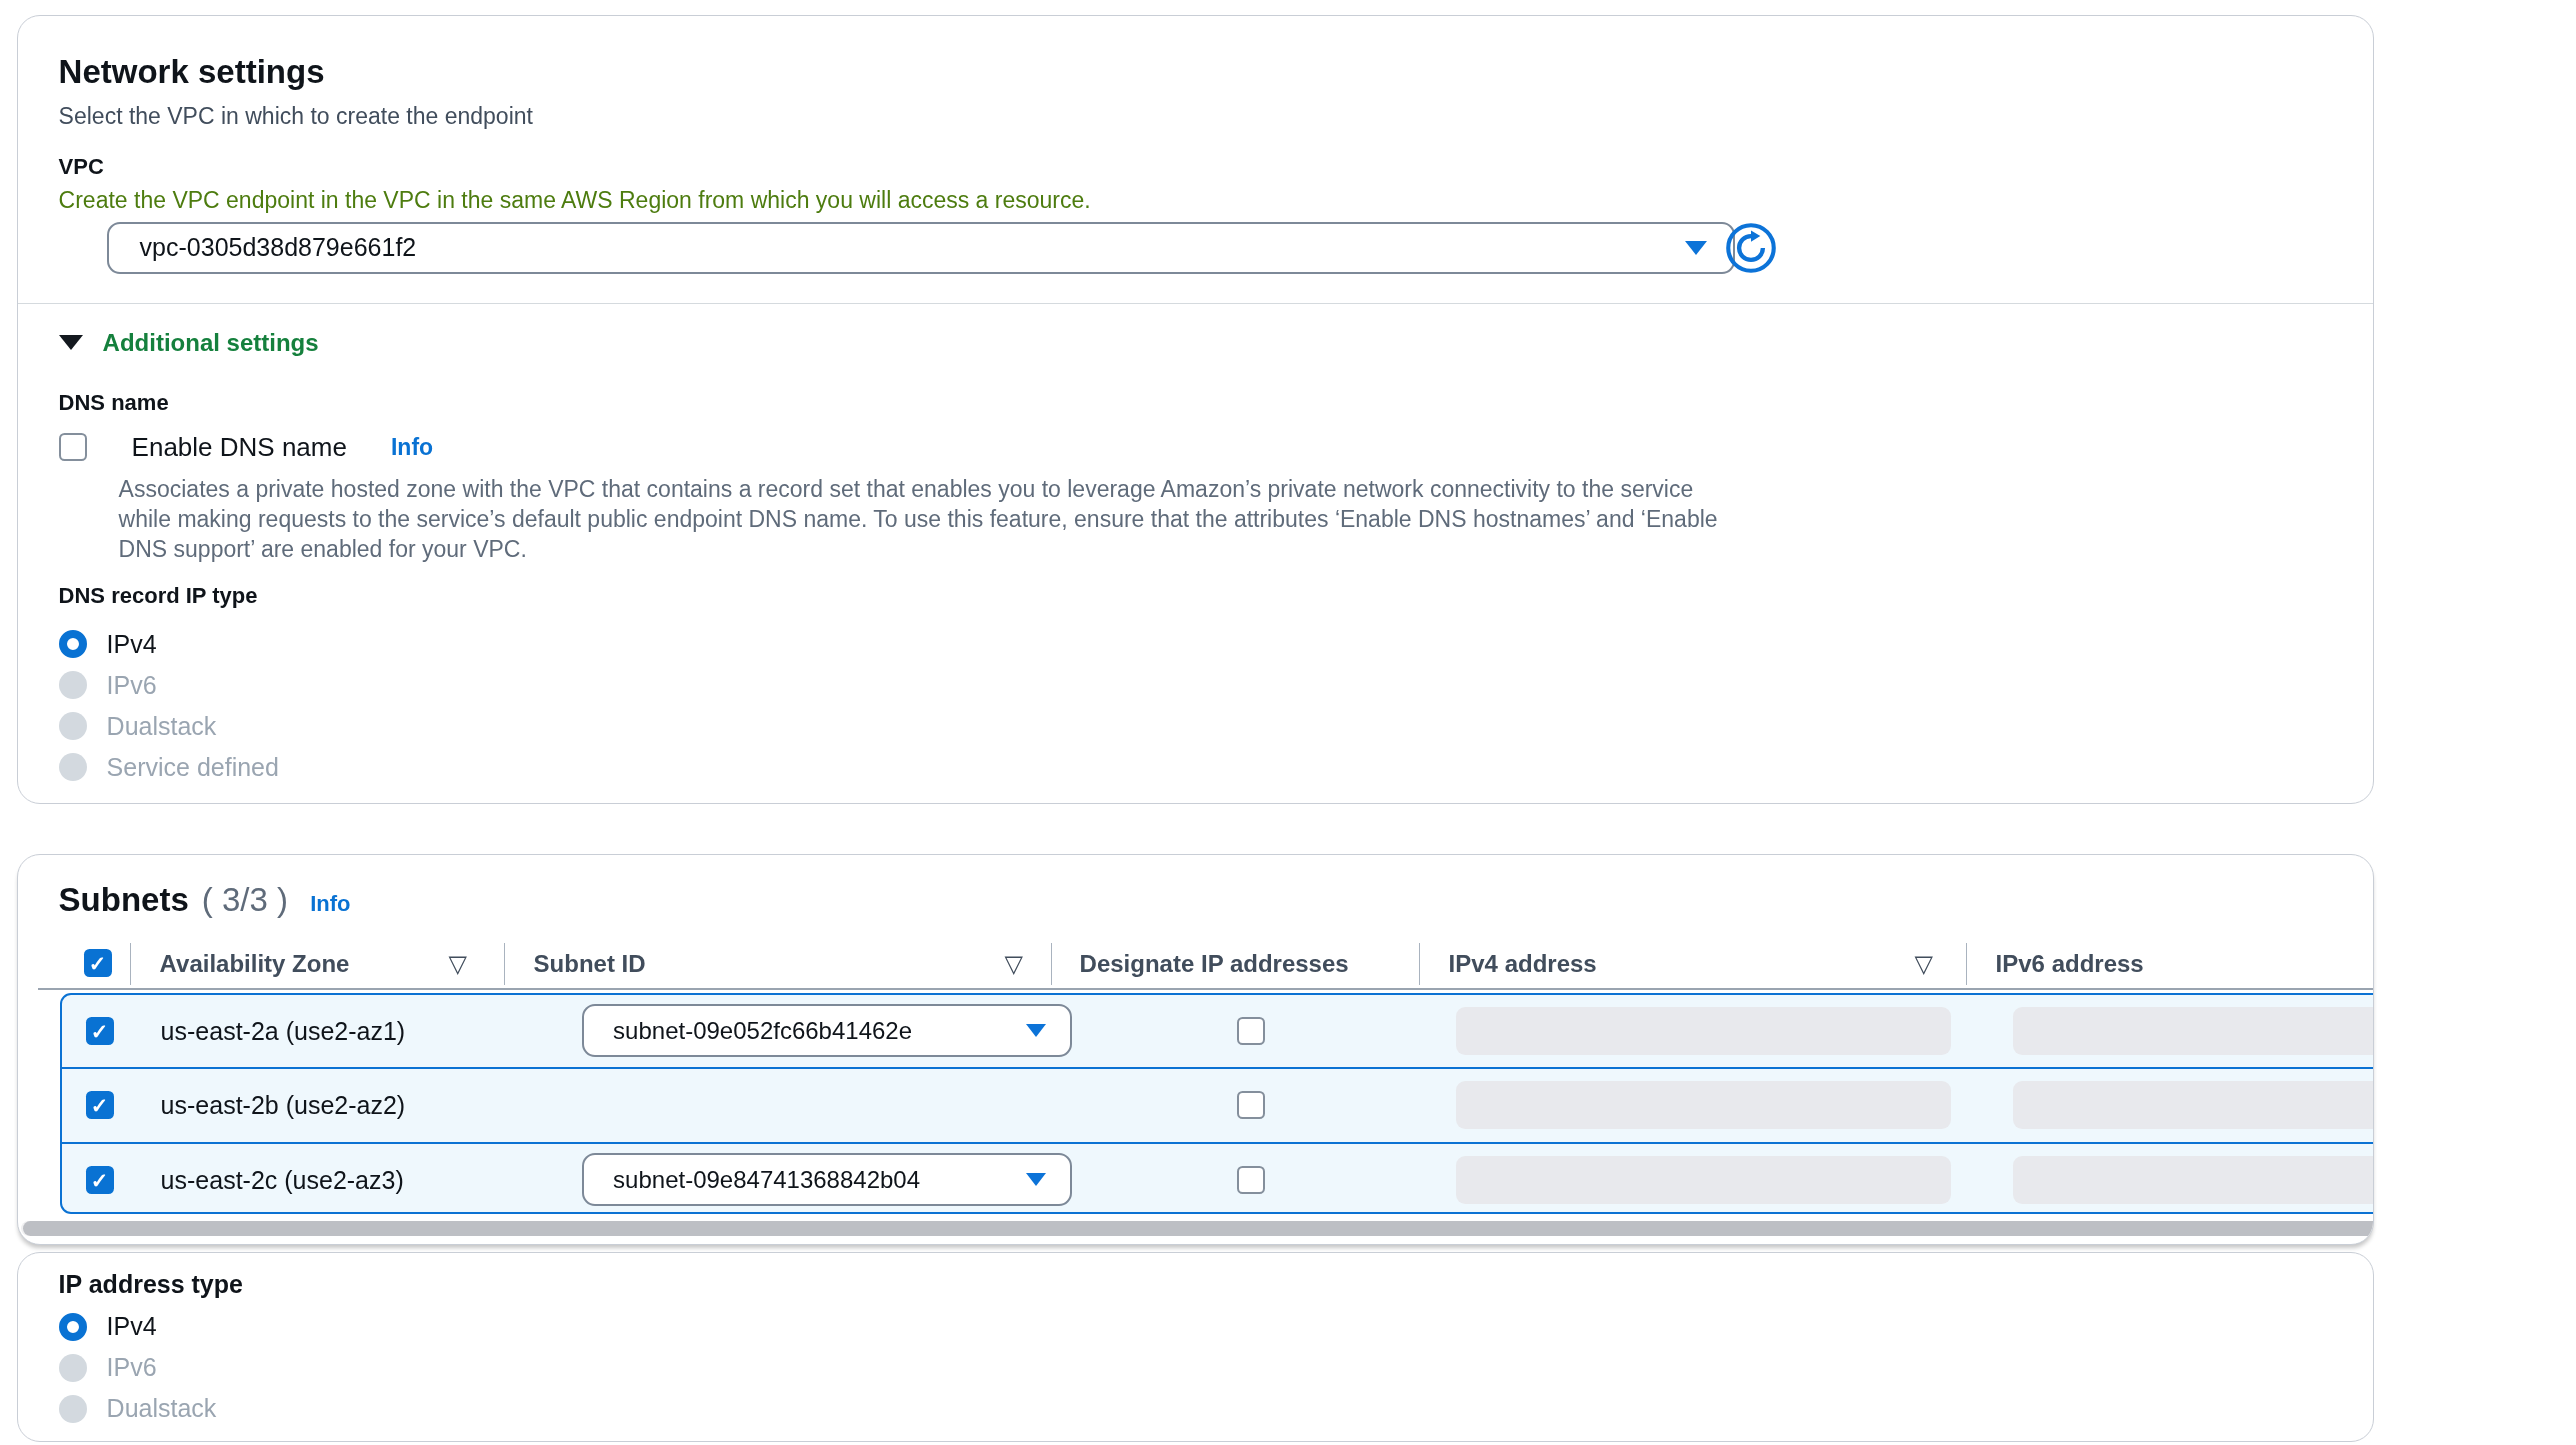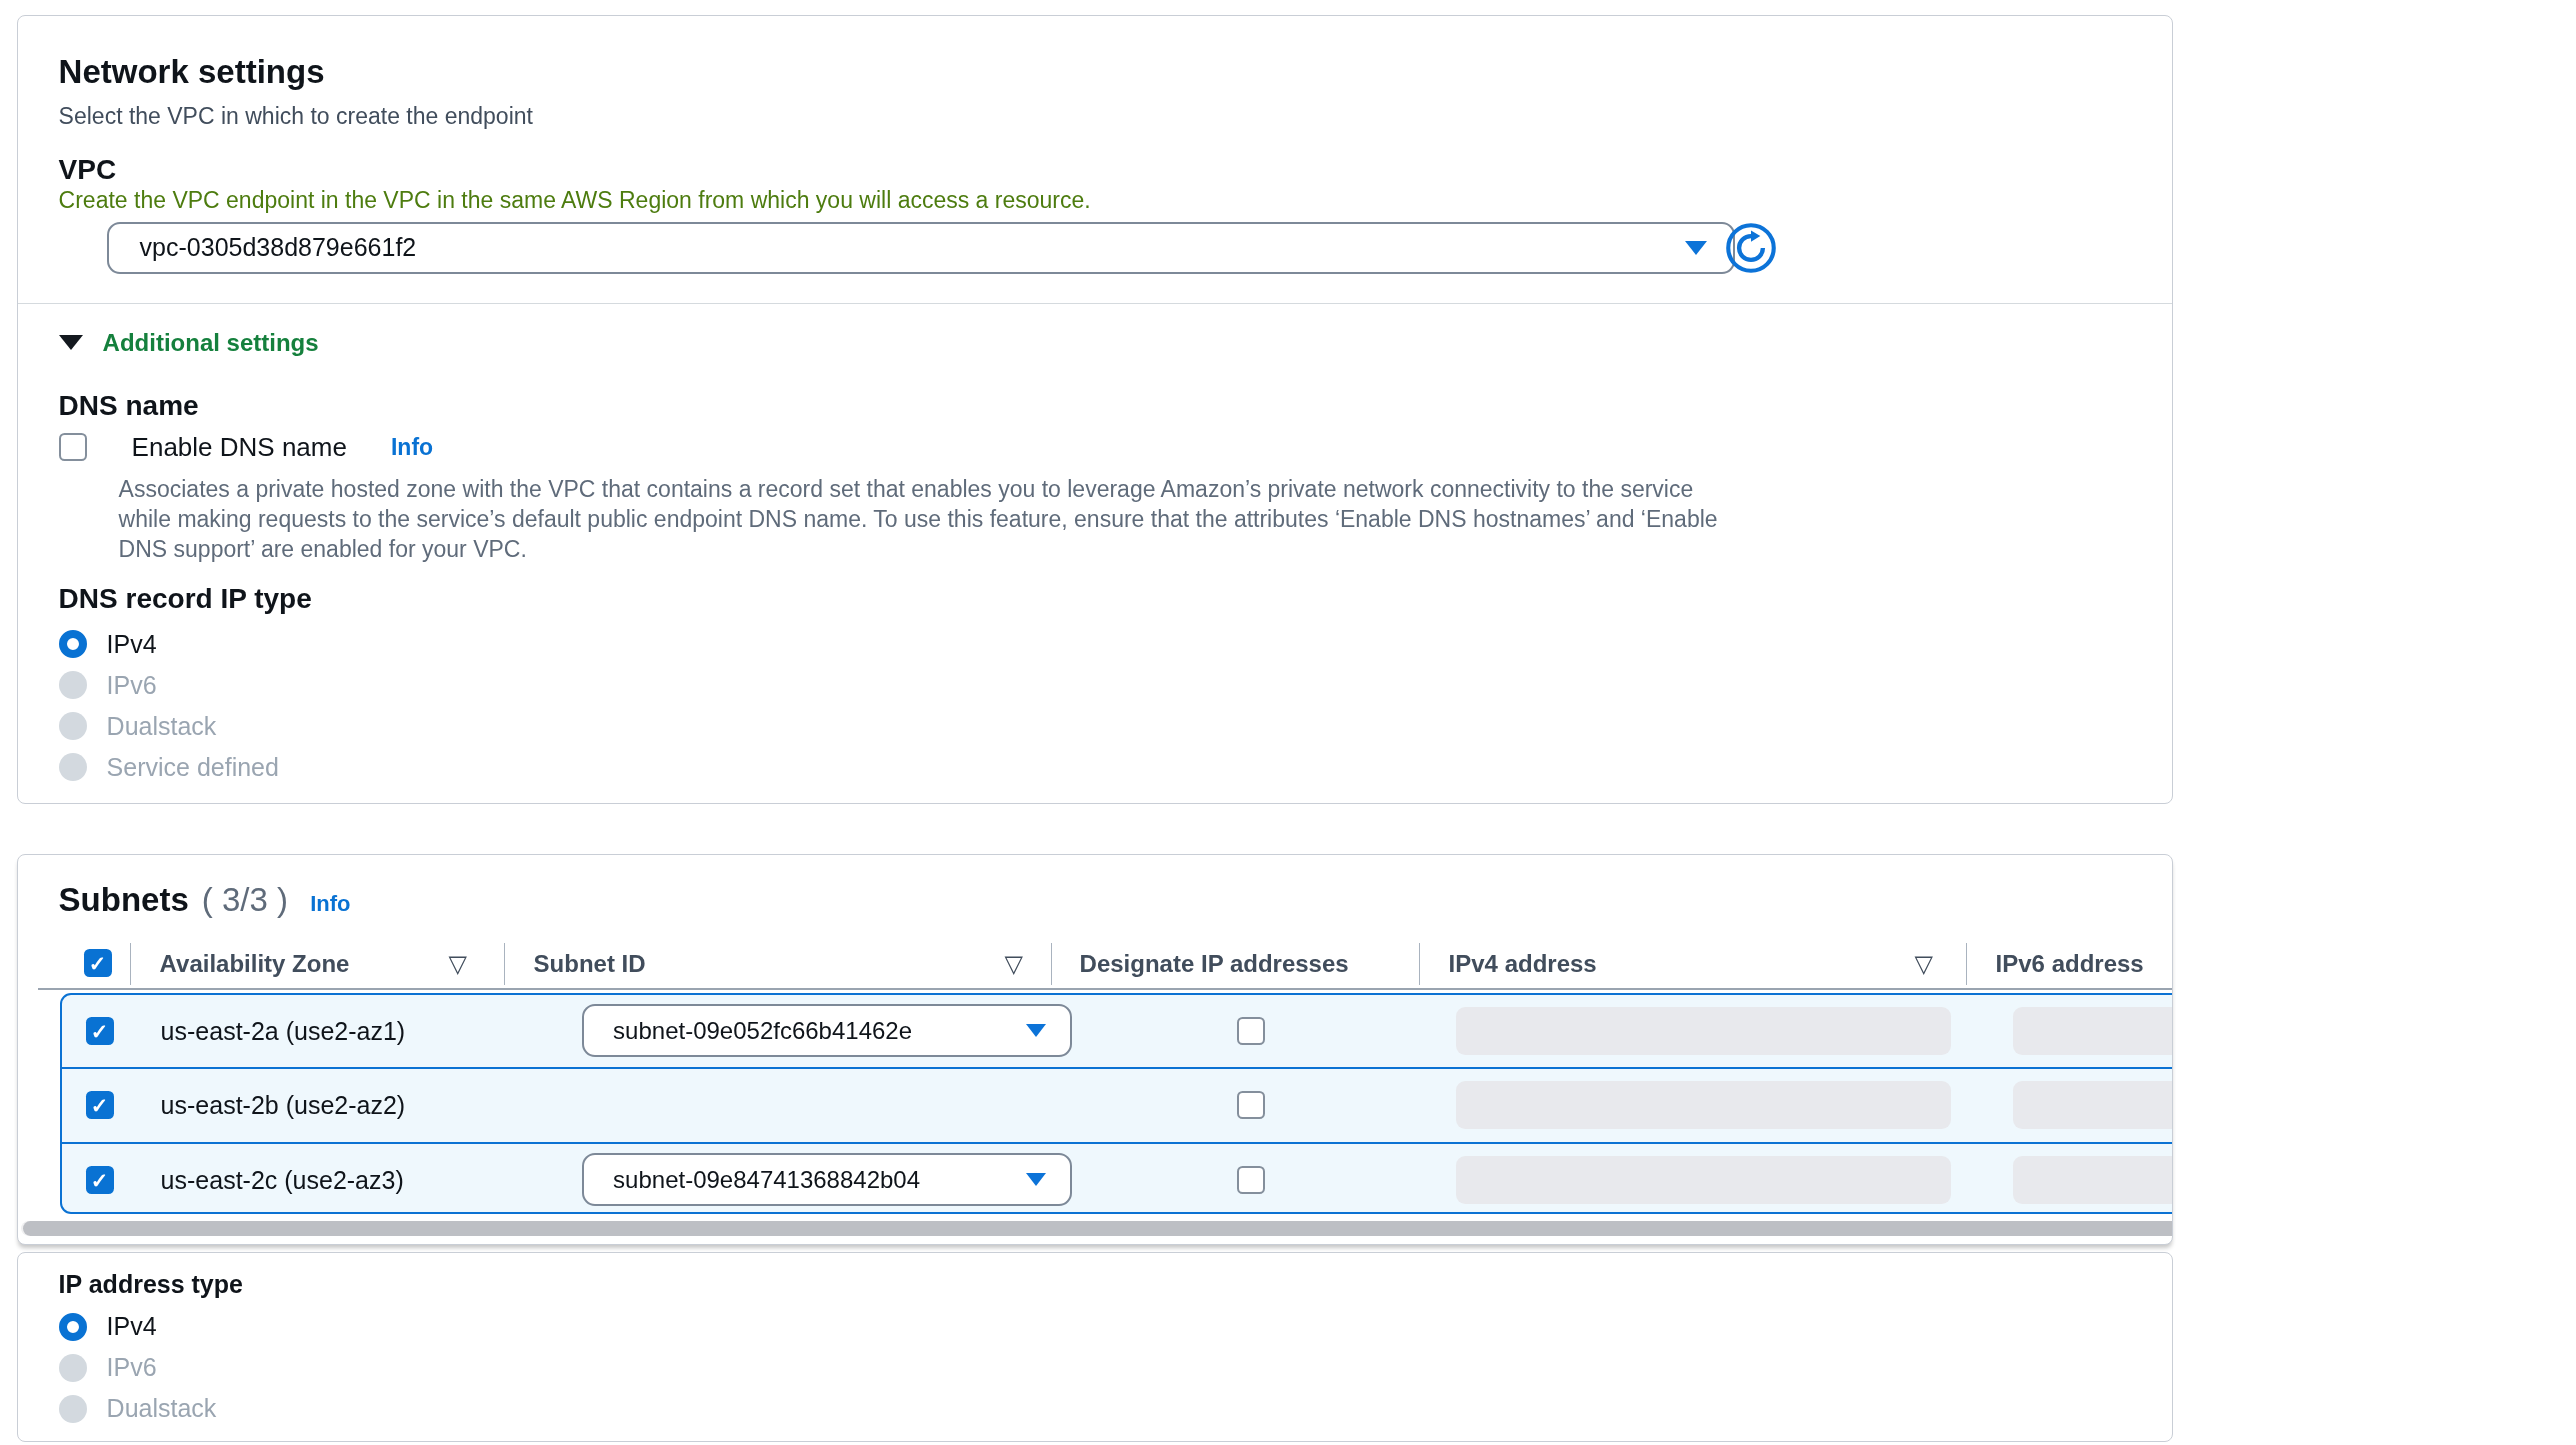--- a/index.html
+++ b/index.html
@@ -2,30 +2,30 @@
 <html style="font-size:14.7px"><head>
 <meta charset="utf-8">
 <style>
   * { margin:0; padding:0; box-sizing:border-box; }
   html,body { background:#fff; }
   .page {
     position:relative; width:2576px; height:1445px; overflow:hidden;
     font-family:"Liberation Sans", sans-serif; color:#0f141a; background:#fff;
   }
   .card {
-    position:absolute; left:16.6px; width:2156px; background:#fff;
-    border:1.8px solid #c9ced6; border-radius:8px;
+    position:absolute; left:16.6px; width:2357px; background:#fff;
+    border:1.8px solid #c9ced6; border-radius:23px;
   }
   .card1 { top:14.7px; height:789px; }
   .card2 { top:854px; height:391px; overflow:hidden; box-shadow:0 4.6px 4.6px -1.8px rgba(0,0,0,.22); }
   .card3 { top:1252px; height:190px; }
 
   
   .title { position:absolute; left:41px; font-size:33px; font-weight:bold; color:#0f141a; }
-  .field-label { position:absolute; left:41px; font-size:28px; font-weight:bold; color:#0f141a; }
+  .field-label { position:absolute; left:41px; font-size:22px; font-weight:bold; color:#0f141a; }
   .gray-desc { position:absolute; left:41px; font-size:23px; color:#4d7c0f; }
   .info-link { font-size:22px; font-weight:bold; color:#0972d3; cursor:pointer; }
 
   .select-box {
     position:absolute; display:flex; align-items:center; justify-content:space-between;
     background:#fff; border:2.3px solid #7d8998; border-radius:13px;
     padding:0 26px 0 31px; font-size:25px; color:#0f141a; cursor:pointer;margin-left:47px;
   }
   .caret-down { width:0; height:0; border-left:11px solid transparent; border-right:11px solid transparent; border-top:14px solid #0c73d8; flex:0 0 auto; }
 

